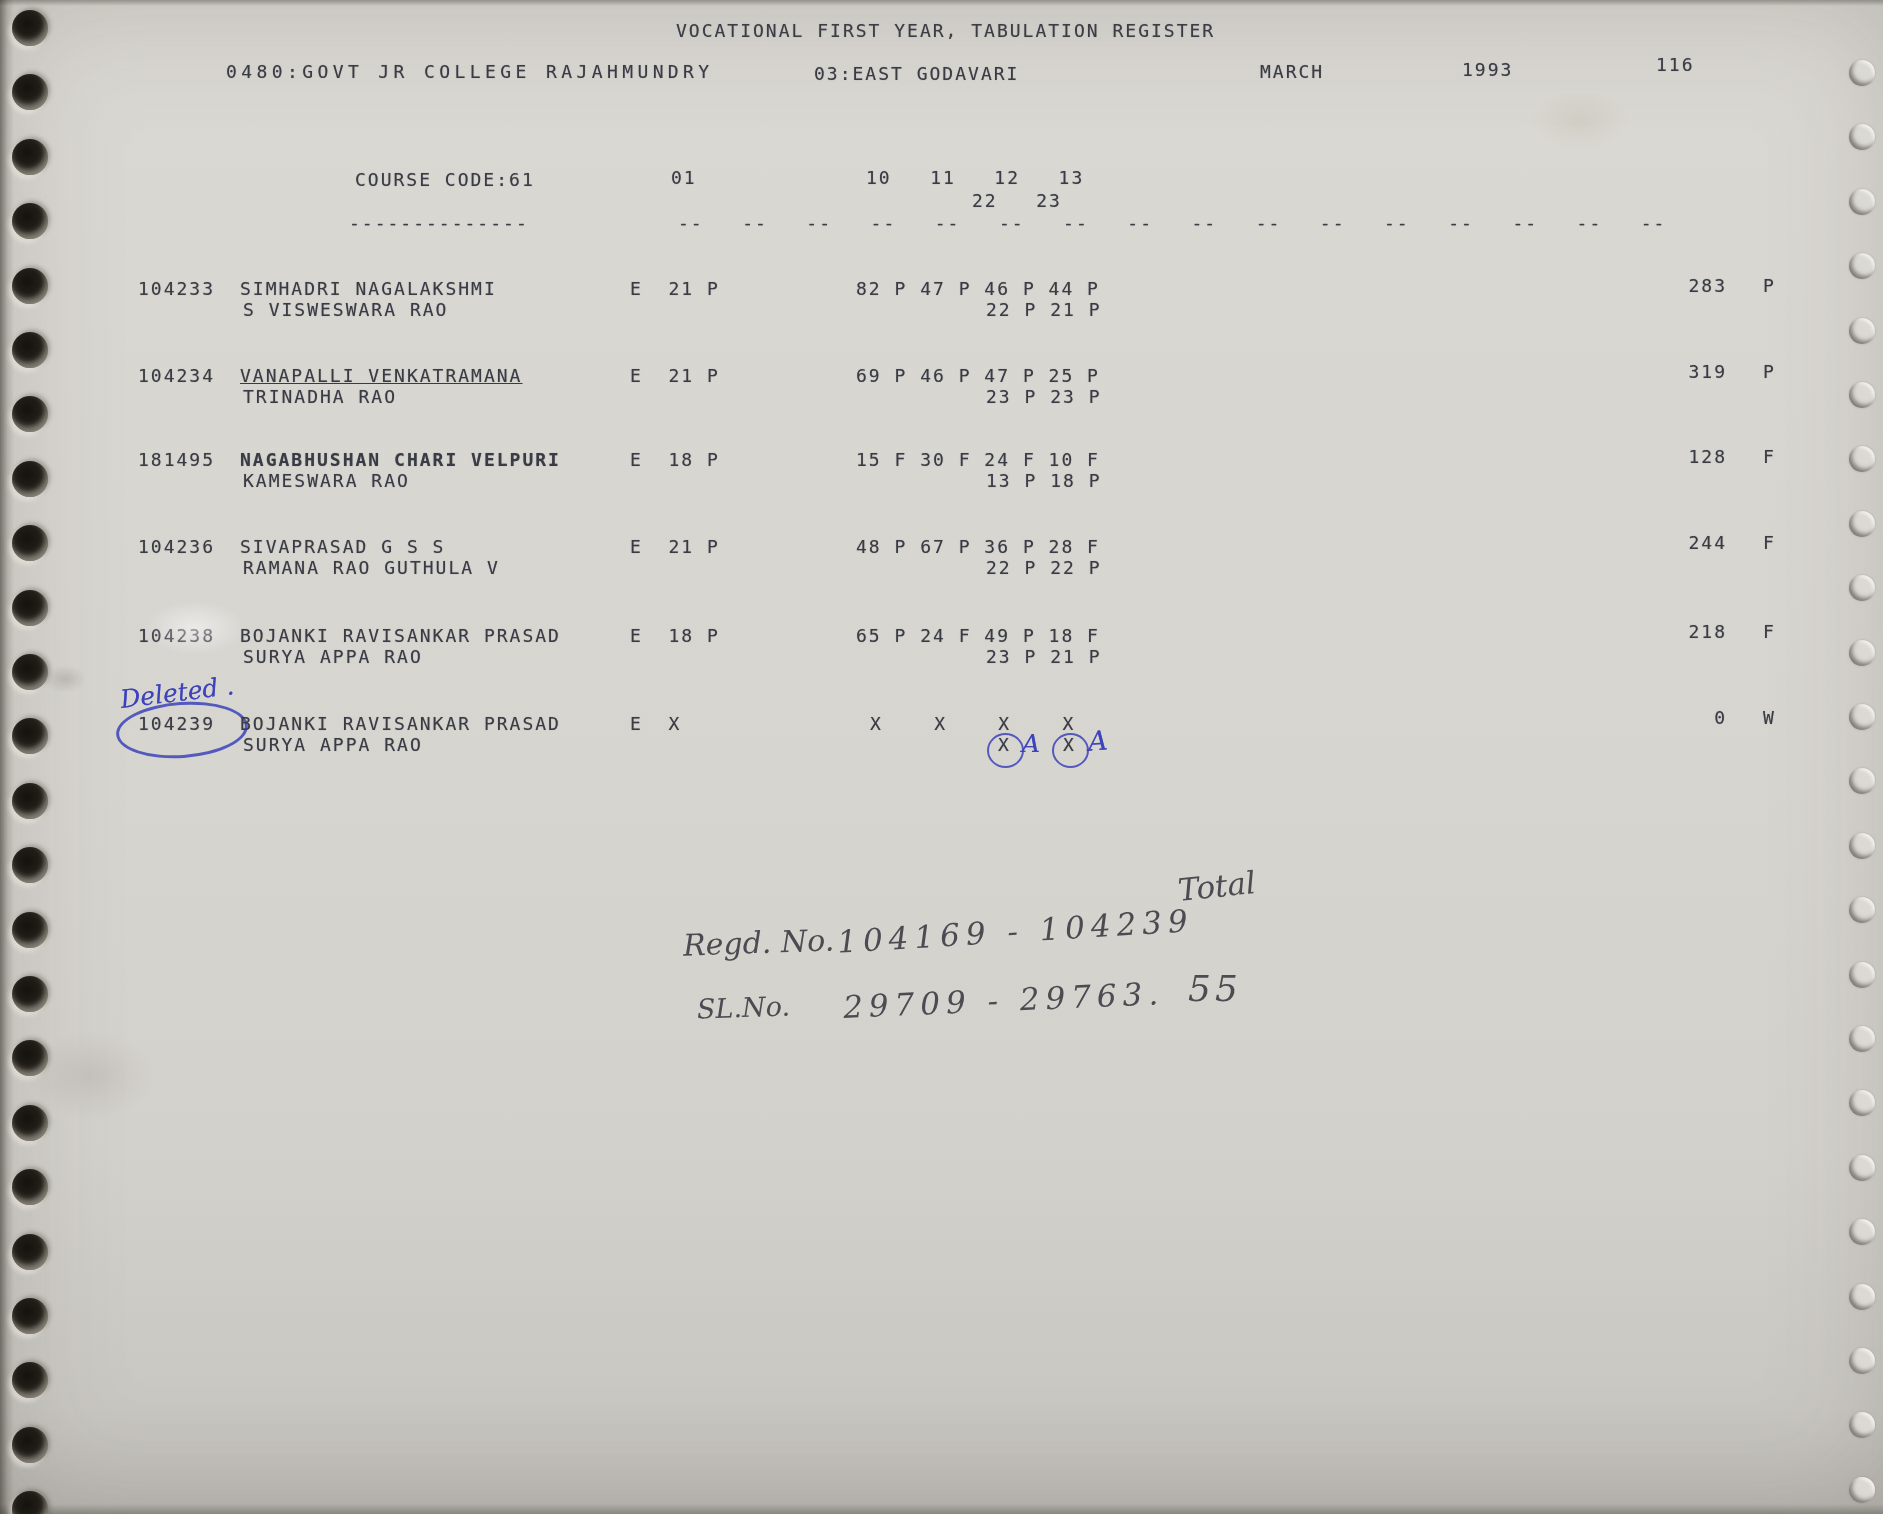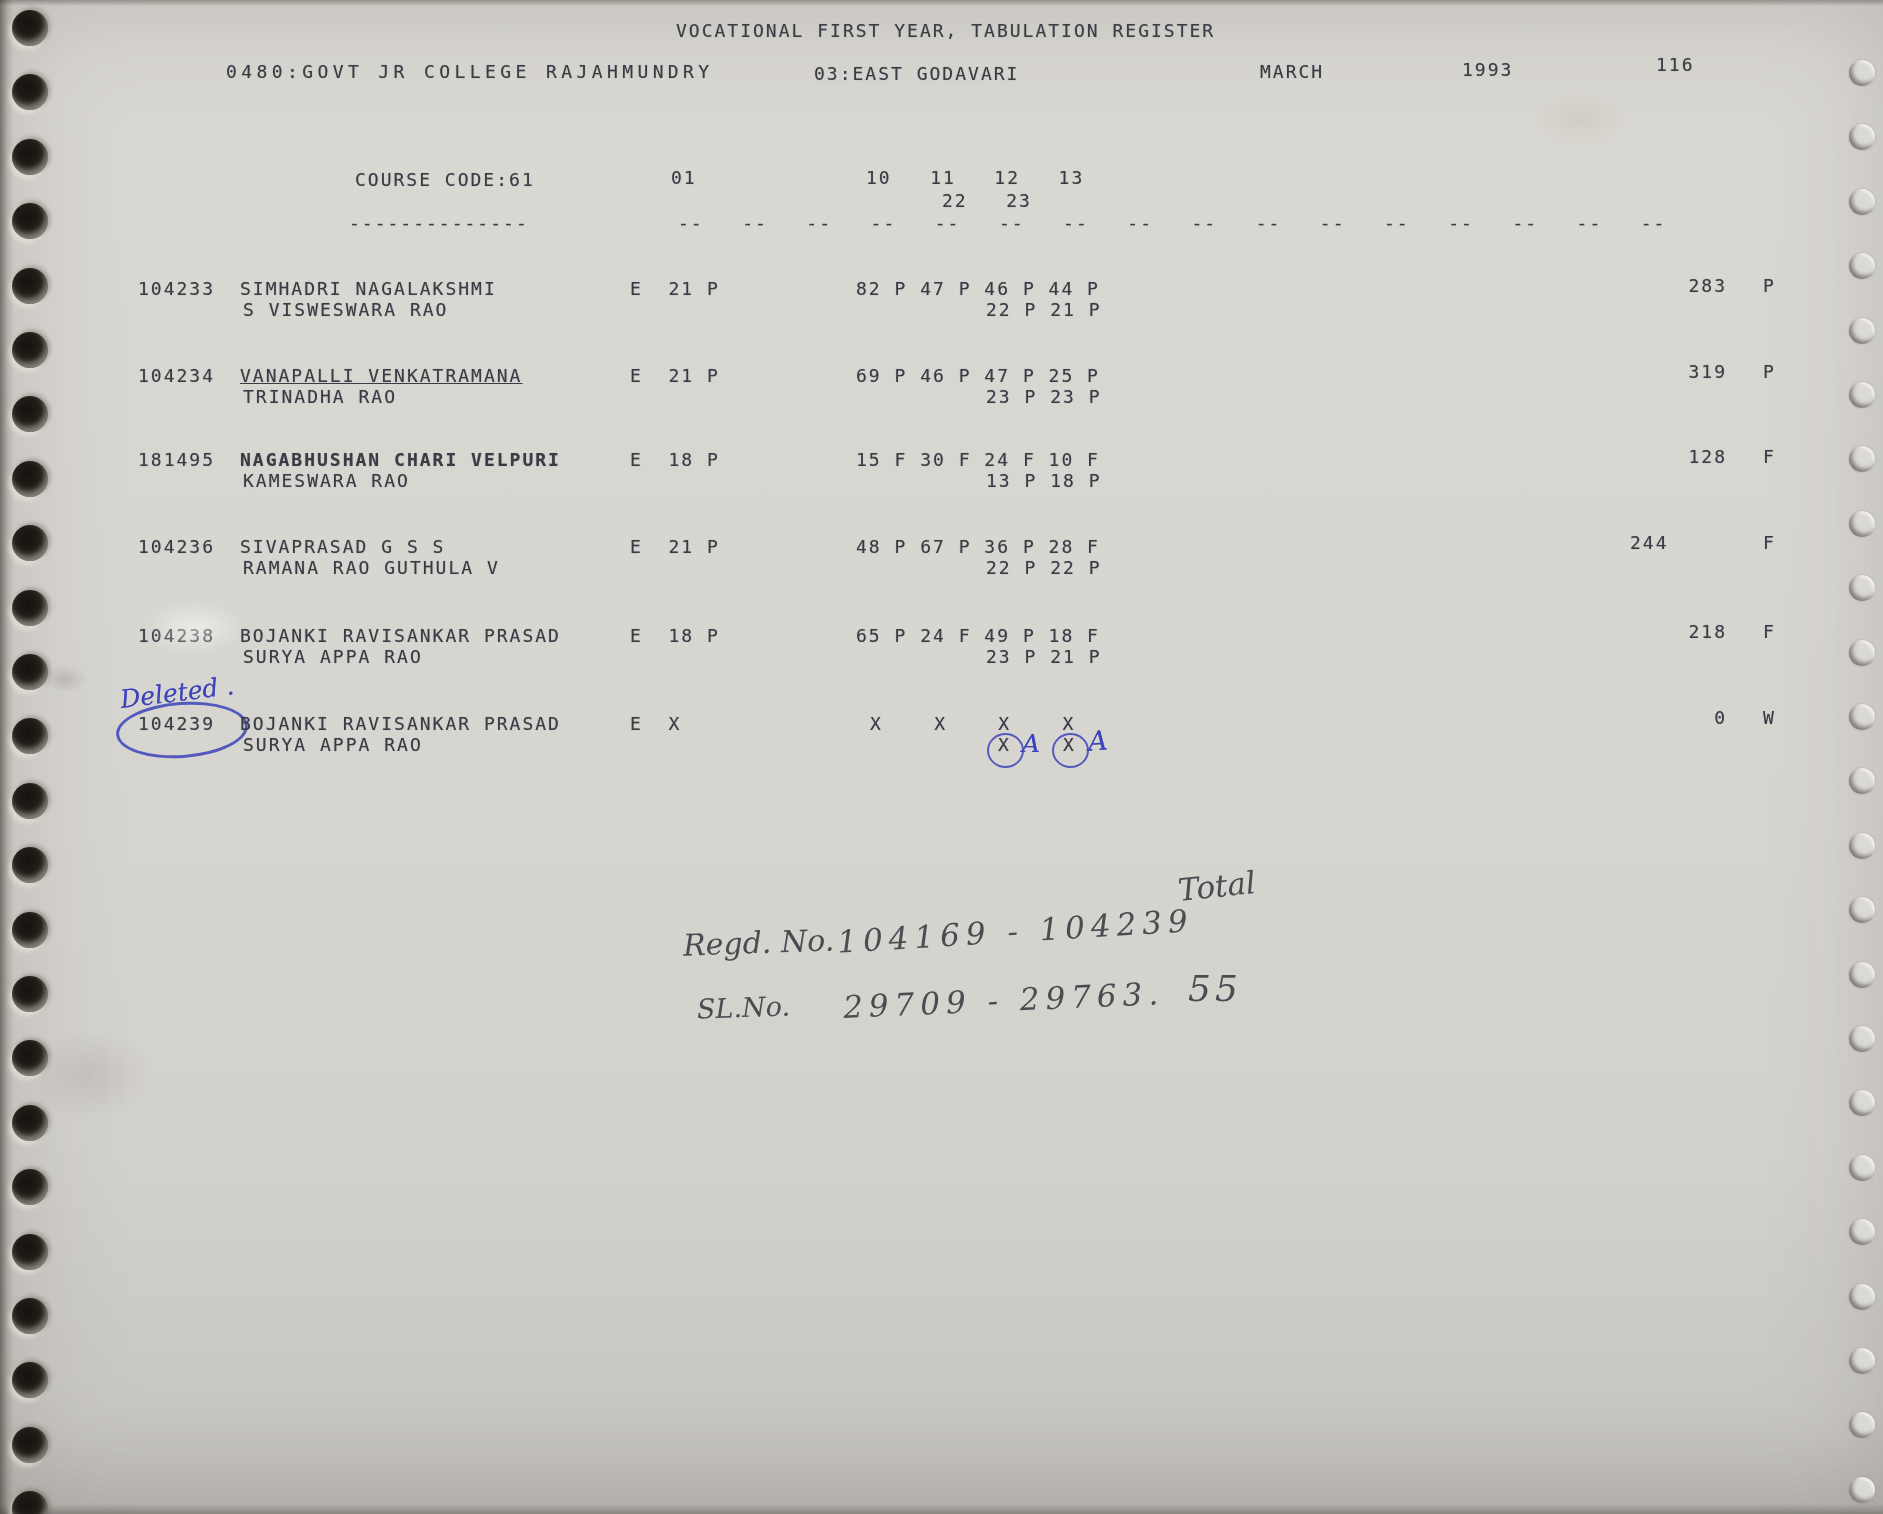--- a/index.html
+++ b/index.html
@@ -44,21 +44,21 @@
   <span class="print" style="left:676px;top:21px;">VOCATIONAL FIRST YEAR, TABULATION REGISTER</span>
   <span class="print" style="left:226px;top:62px;letter-spacing:4.4px;">0480:GOVT JR COLLEGE RAJAHMUNDRY</span>
   <span class="print" style="left:814px;top:64px;">03:EAST GODAVARI</span>
   <span class="print" style="left:1260px;top:62px;">MARCH</span>
   <span class="print" style="left:1462px;top:60px;">1993</span>
   <span class="print" style="left:1656px;top:55px;">116</span>
 
   <span class="print" style="left:355px;top:170px;">COURSE CODE:61</span>
   <span class="print" style="left:671px;top:168px;">01</span>
   <span class="print" style="left:866px;top:168px;">10   11   12   13</span>
-  <span class="print" style="left:942px;top:191px;">22   23</span>
+  <span class="print" style="left:972px;top:191px;">22   23</span>
   <span class="print" style="left:349px;top:213px;">--------------</span>
   <span class="print" style="left:678px;top:213px;">--   --   --   --   --   --   --   --   --   --   --   --   --   --   --   --</span>
 
   <div>
     <span class="print" style="left:138px;top:279px;text-align:center;">104233</span>
     <span class="print" style="left:240px;top:279px;">SIMHADRI NAGALAKSHMI</span>
     <span class="print" style="left:243px;top:300px;">S VISWESWARA RAO</span>
     <span class="print" style="left:630px;top:279px;">E  21 P</span>
     <span class="print" style="left:856px;top:279px;">82 P 47 P 46 P 44 P</span>
     <span class="print" style="left:986px;top:300px;">22 P 21 P</span>
@@ -88,21 +88,21 @@
     <span class="print" style="left:1763px;top:447px;">F</span>
   </div>
 
   <div>
     <span class="print" style="left:138px;top:537px;">104236</span>
     <span class="print" style="left:240px;top:537px;">SIVAPRASAD G S S</span>
     <span class="print" style="left:243px;top:558px;">RAMANA RAO GUTHULA V</span>
     <span class="print" style="left:630px;top:537px;">E  21 P</span>
     <span class="print" style="left:856px;top:537px;">48 P 67 P 36 P 28 F</span>
     <span class="print" style="left:986px;top:558px;">22 P 22 P</span>
-    <span class="print" style="left:1630px;top:533px;width:97px;text-align:left;">244</span>
+    <span class="print" style="left:1630px;top:533px;width:97px;text-align:right;">244</span>
     <span class="print" style="left:1763px;top:533px;">F</span>
   </div>
 
   <div>
     <span class="print" style="left:138px;top:626px;">104238</span>
     <span class="print" style="left:240px;top:626px;">BOJANKI RAVISANKAR PRASAD</span>
     <span class="print" style="left:243px;top:647px;">SURYA APPA RAO</span>
     <span class="print" style="left:630px;top:626px;">E  18 P</span>
     <span class="print" style="left:856px;top:626px;">65 P 24 F 49 P 18 F</span>
     <span class="print" style="left:986px;top:647px;">23 P 21 P</span>

